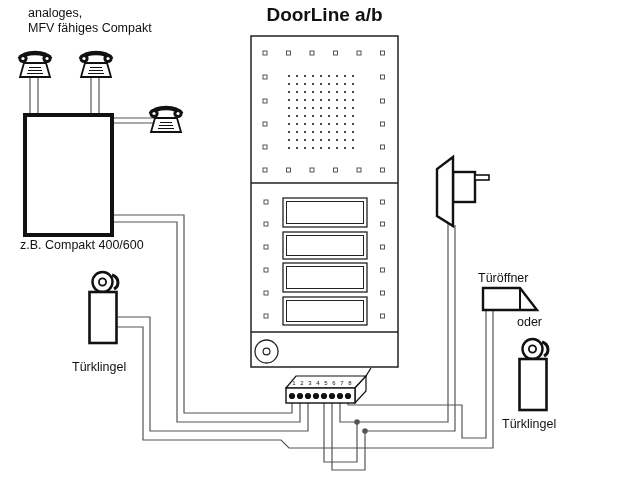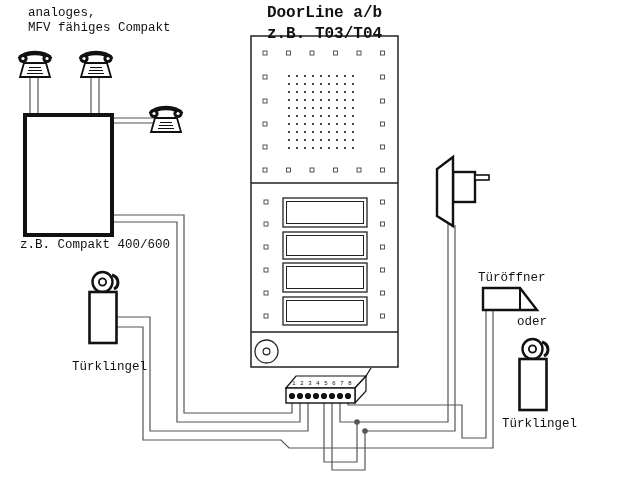--- a/index.html
+++ b/index.html
@@ -1,21 +1,21 @@
 <!DOCTYPE html>
 <html><head>
 <meta charset="utf-8">
 <style>
   html,body { margin:0; padding:0; background:#fff; }
   #stage { position:relative; width:620px; height:490px; background:#fff; overflow:hidden;
            font-family:"Liberation Sans", sans-serif; }
   #art { position:absolute; left:0; top:0; }
-  .lbl { position:absolute; font-size:12.5px; line-height:1.22; color:#111; white-space:nowrap;font-family:Liberation Mono, monospace; }
+  .lbl { position:absolute; font-size:12.5px; line-height:1.22; color:#111; white-space:nowrap; }
   .lbl span { display:block; }
-  .title { font-weight:bold; font-size:16px; line-height:1.3; text-align:center; width:147px; }
+  .title { font-weight:bold; font-size:19px; line-height:1.3; text-align:center; width:147px; }
 </style>
 </head>
 <body>
 
 <div id="stage">
 
   <svg id="art" width="620" height="490" viewBox="0 0 620 490">
     <defs>
       <symbol id="phone" viewBox="0 0 38 30">
         <path d="M3.5,9 C9,1 29,1 34.5,9" fill="none" stroke="#111" stroke-width="4.5"></path>
@@ -251,21 +251,20 @@
     </g>
   </svg>
 
   <div class="lbl" style="left:28px; top:6px;">
     <span>analoges,</span>
     <span>MFV fähiges Compakt</span>
   </div>
 
   <div class="lbl title" style="left:251px; top:3px;">
     <span>DoorLine a/b</span>
-    <span>z.B. T03/T04</span>
   </div>
 
 
 
   <div class="lbl" style="left:20px; top:238px;">
     <span>z.B. Compakt 400/600</span>
   </div>
 
   <div class="lbl" style="left:478px; top:271px;">
     <span>Türöffner</span>

